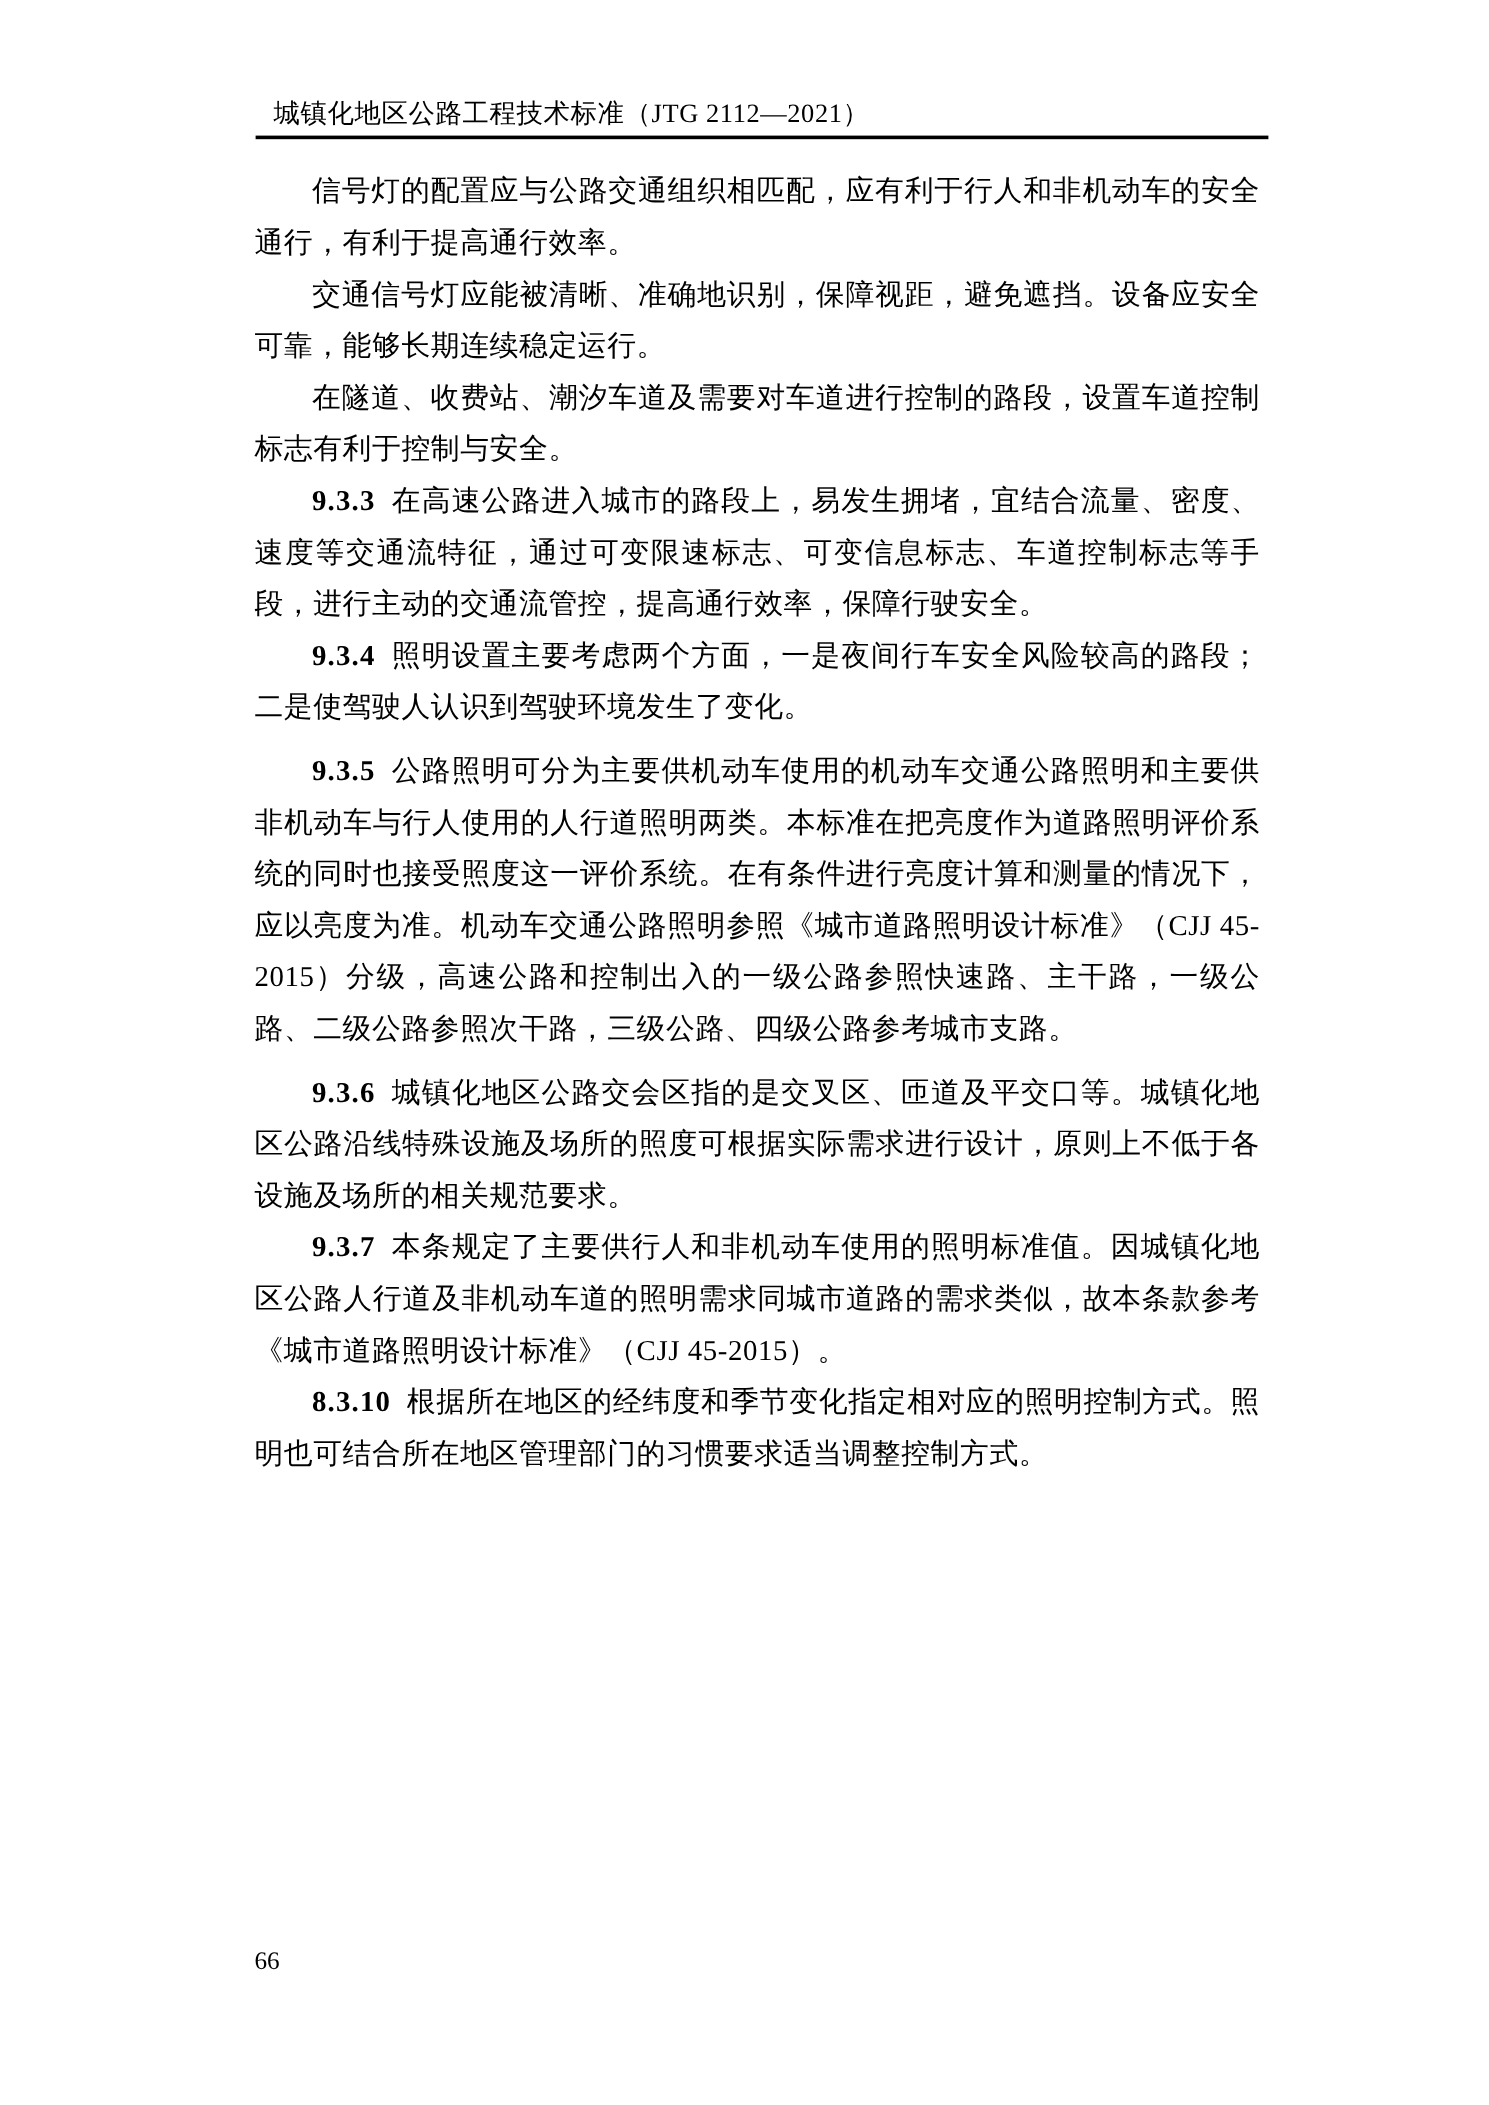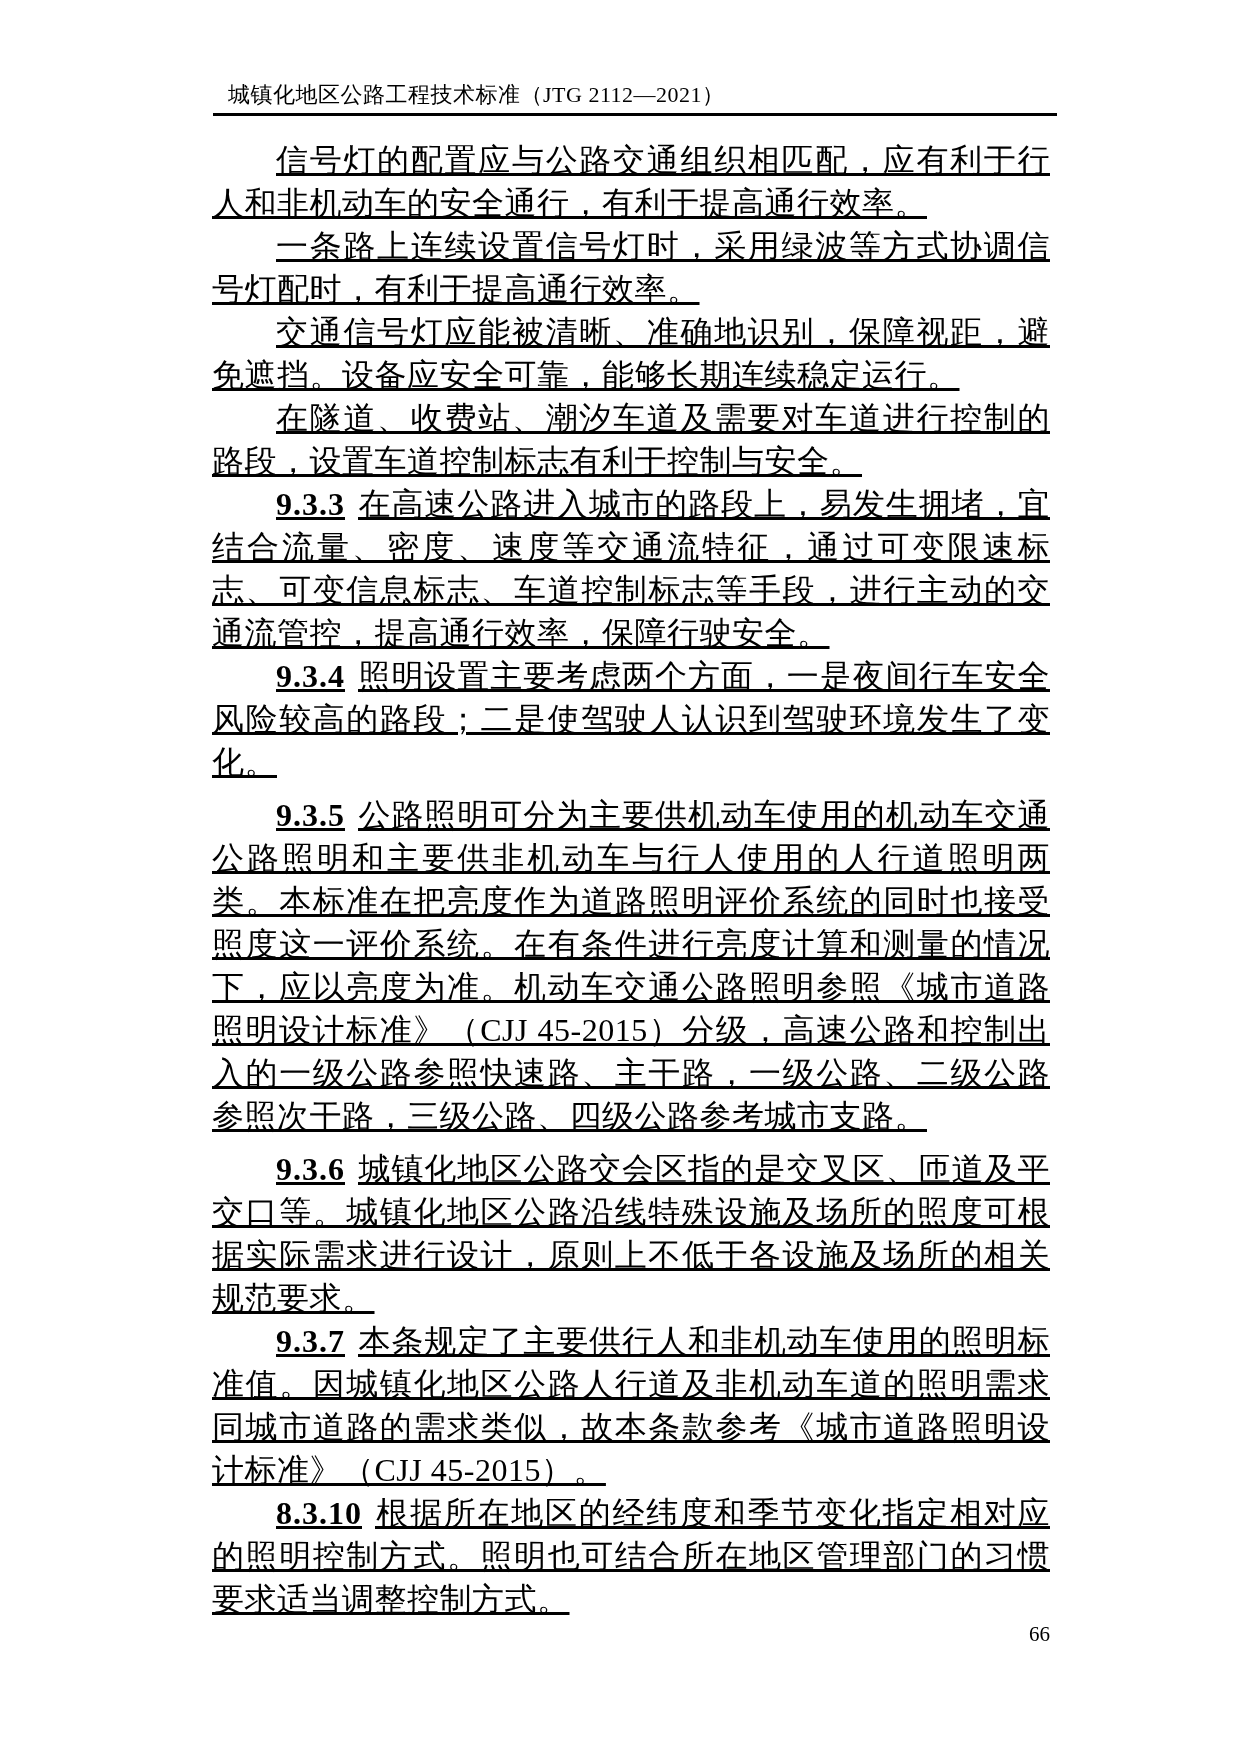--- a/index.html
+++ b/index.html
@@ -31,62 +31,60 @@
     top: 113px;
     width: 844px;
     height: 3px;
     background: #000000;
   }
   .content {
     position: absolute;
     left: 212px;
     top: 139px;
     width: 838px;
-    font-size: 32px;
+    font-size: 24px;
     line-height: 43px;
     letter-spacing: 0.5px;
     text-align: justify;
     text-justify: inter-ideograph;
-    text-decoration: underline;
   }
   .para {
     margin: 0;
     padding: 0;
     text-indent: 2em;
   }
   .para.extra-gap {
     margin-top: 10px;
   }
   .pnum {
     font-weight: bold;
     margin-right: 13px;
     letter-spacing: 1px;
   }
   .page-number {
     position: absolute;
     left: 212px;
     top: 1622px;
     width: 838px;
-    text-align: right;
+    text-align: left;
     font-size: 21px;
   }
 </style>
 </head>
 <body>
 
 <div class="page">
 
   <div class="running-header">城镇化地区公路工程技术标准（JTG 2112—2021）</div>
 
   <div class="header-rule"></div>
 
   <main class="content" id="paragraph-container">
   <p class="para"><span class="ptext">信号灯的配置应与公路交通组织相匹配，应有利于行人和非机动车的安全通行，有利于提高通行效率。</span></p>
 
-  <p class="para"><span class="ptext">一条路上连续设置信号灯时，采用绿波等方式协调信号灯配时，有利于提高通行效率。</span></p>
 
   <p class="para"><span class="ptext">交通信号灯应能被清晰、准确地识别，保障视距，避免遮挡。设备应安全可靠，能够长期连续稳定运行。</span></p>
 
   <p class="para"><span class="ptext">在隧道、收费站、潮汐车道及需要对车道进行控制的路段，设置车道控制标志有利于控制与安全。</span></p>
 
   <p class="para"><b class="pnum">9.3.3</b><span class="ptext">在高速公路进入城市的路段上，易发生拥堵，宜结合流量、密度、速度等交通流特征，通过可变限速标志、可变信息标志、车道控制标志等手段，进行主动的交通流管控，提高通行效率，保障行驶安全。</span></p>
 
   <p class="para"><b class="pnum">9.3.4</b><span class="ptext">照明设置主要考虑两个方面，一是夜间行车安全风险较高的路段；二是使驾驶人认识到驾驶环境发生了变化。</span></p>
 
   <p class="para extra-gap"><b class="pnum">9.3.5</b><span class="ptext">公路照明可分为主要供机动车使用的机动车交通公路照明和主要供非机动车与行人使用的人行道照明两类。本标准在把亮度作为道路照明评价系统的同时也接受照度这一评价系统。在有条件进行亮度计算和测量的情况下，应以亮度为准。机动车交通公路照明参照《城市道路照明设计标准》（CJJ 45-2015）分级，高速公路和控制出入的一级公路参照快速路、主干路，一级公路、二级公路参照次干路，三级公路、四级公路参考城市支路。</span></p>

